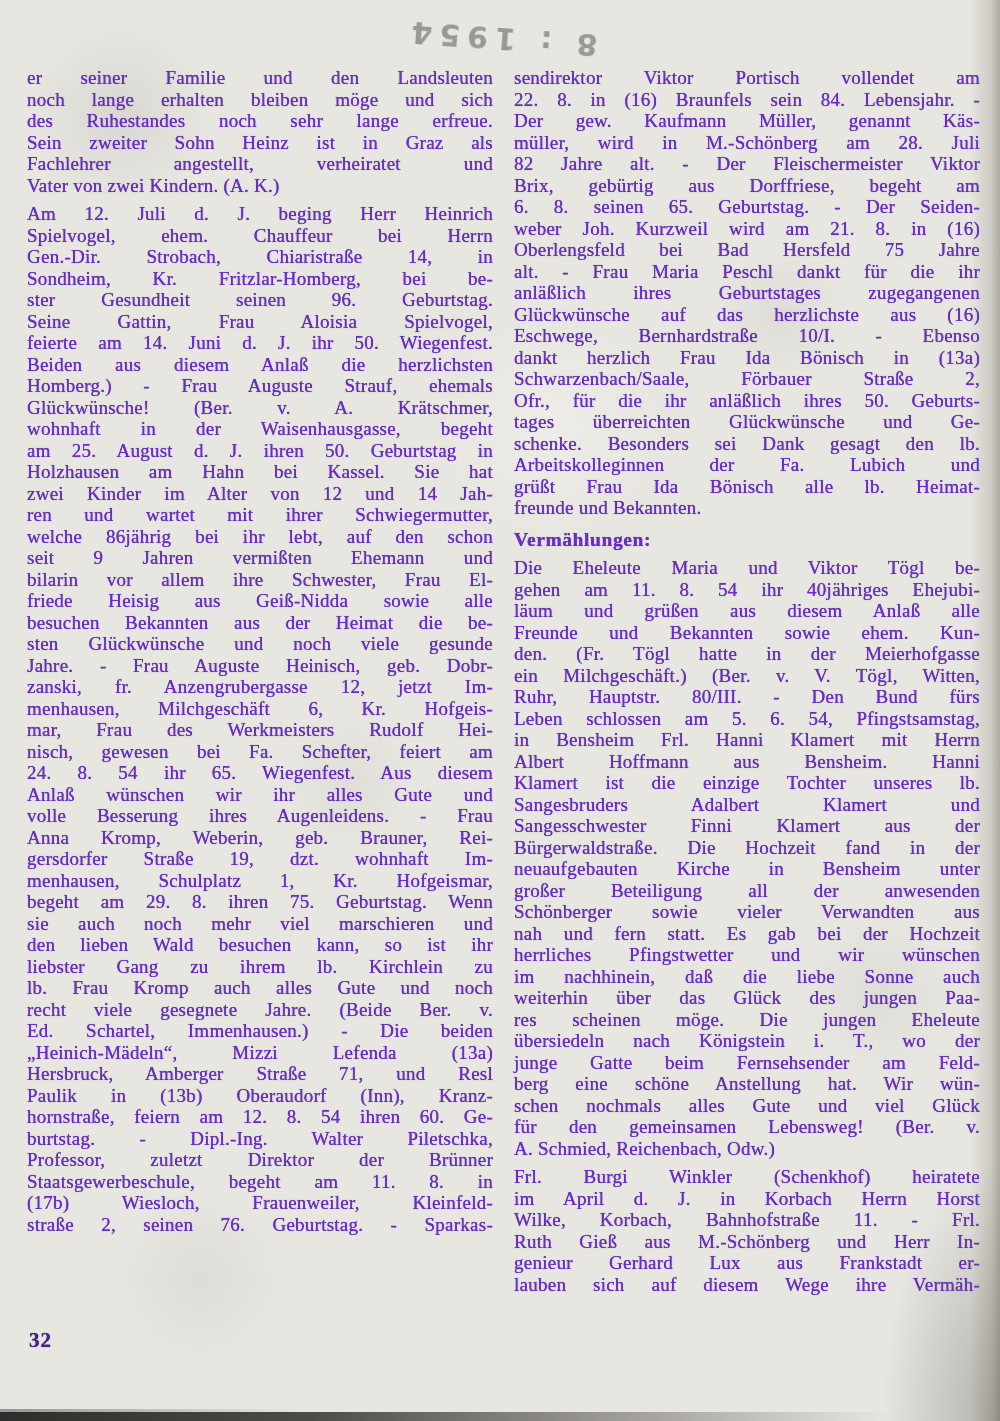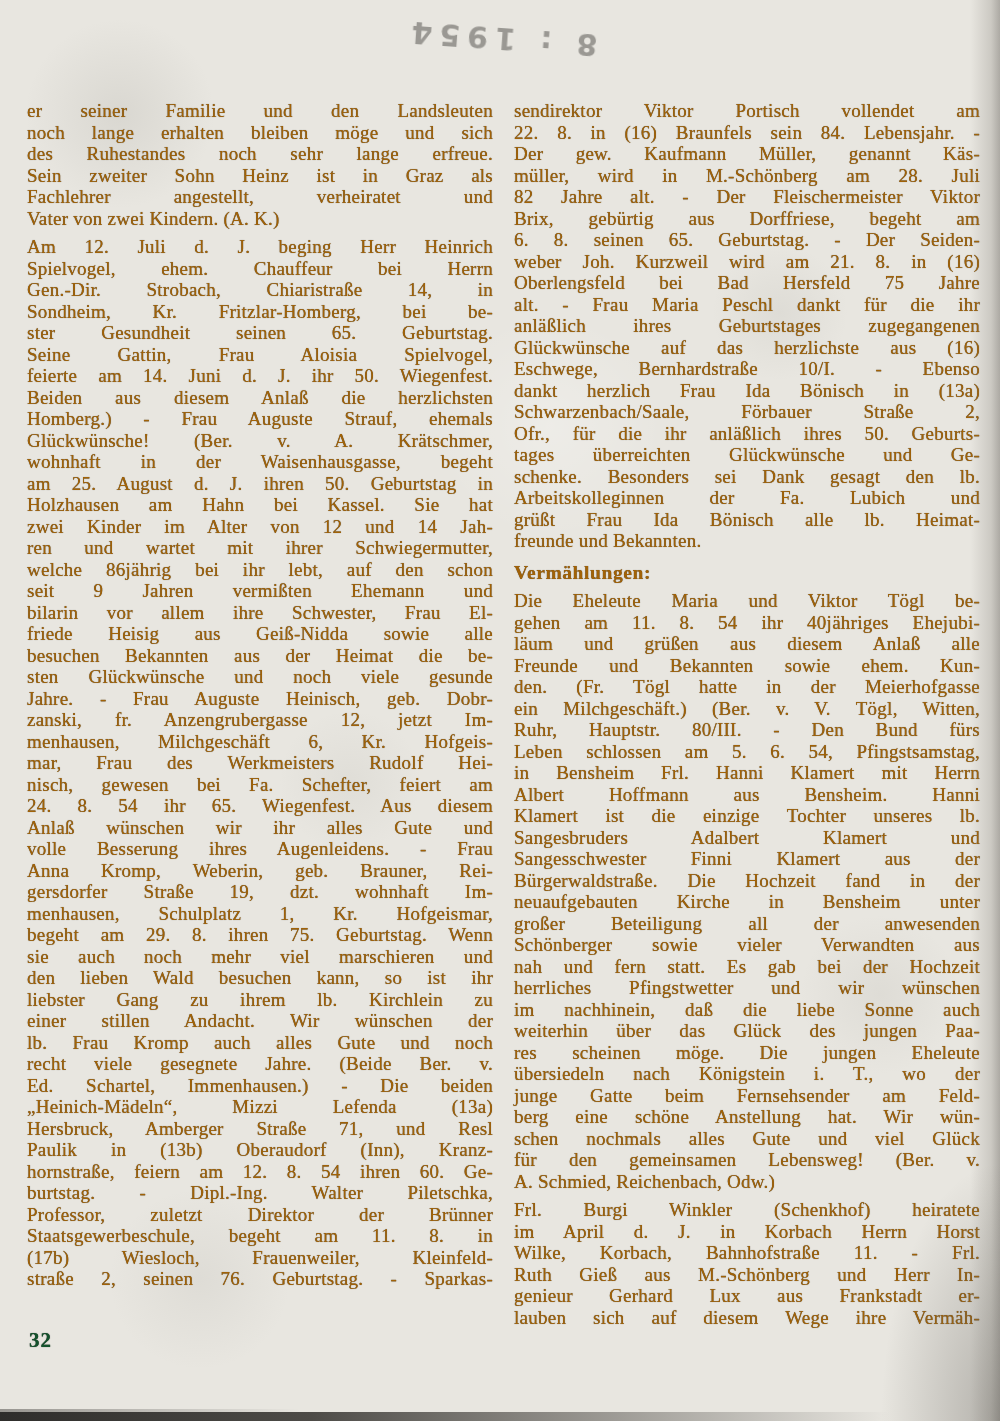--- a/index.html
+++ b/index.html
@@ -30,23 +30,23 @@
     font-size: 30px;
     letter-spacing: 7px;
     color: rgba(82, 80, 76, 0.52);
     filter: blur(0.6px);
     text-align: center;
     line-height: 52px;
     white-space: nowrap;
   }
   .column {
     position: absolute;
-    top: 100px;
+    top: 67px;
     width: 466px;
-    color: #a16207;
+    color: #6d28d9;
     font-size: 19px;
     line-height: 21.5px;
     letter-spacing: 0.25px;
     text-shadow: 0 0 0.7px rgba(35,35,32,0.85);
   }
   .column-left  { left: 27px;  }
   .column-right { left: 514px; }
   .paragraph + .paragraph { margin-top: 7px; }
   .line {
     text-align: justify;
@@ -59,21 +59,21 @@
     margin-top: 10px;
     margin-bottom: 7px;
     letter-spacing: 0.6px;
   }
   .col-heading + .paragraph { margin-top: 0; }
   .page-number {
     position: absolute;
     left: 29px; top: 1328px;
     font-size: 21px;
     font-weight: bold;
-    color: #14532d;
+    color: #4c1d95;
     letter-spacing: 1px;
     text-shadow: 0 0 0.8px rgba(25,25,22,0.9);
     text-align: center;
   }
   .edge-shade-right {
     position: absolute; top: 0; right: 0; bottom: 0; width: 30px;
     background: linear-gradient(to right,
       rgba(120,116,108,0) 0%,
       rgba(120,116,108,0.25) 70%,
       rgba(100,96,90,0.45) 100%);
@@ -111,21 +111,21 @@
       <div class="line">des Ruhestandes noch sehr lange erfreue.</div>
       <div class="line">Sein zweiter Sohn Heinz ist in Graz als</div>
       <div class="line">Fachlehrer angestellt, verheiratet und</div>
       <div class="line last">Vater von zwei Kindern. (A. K.)</div>
     </div>
     <div class="paragraph">
       <div class="line">Am 12. Juli d. J. beging Herr Heinrich</div>
       <div class="line">Spielvogel, ehem. Chauffeur bei Herrn</div>
       <div class="line">Gen.-Dir. Strobach, Chiaristraße 14, in</div>
       <div class="line">Sondheim, Kr. Fritzlar-Homberg, bei be-</div>
-      <div class="line">ster Gesundheit seinen 65. Geburtstag.</div>
+      <div class="line">ster Gesundheit seinen 96. Geburtstag.</div>
       <div class="line">Seine Gattin, Frau Aloisia Spielvogel,</div>
       <div class="line">feierte am 14. Juni d. J. ihr 50. Wiegenfest.</div>
       <div class="line">Beiden aus diesem Anlaß die herzlichsten</div>
       <div class="line">Homberg.) - Frau Auguste Strauf, ehemals</div>
       <div class="line">Glückwünsche! (Ber. v. A. Krätschmer,</div>
       <div class="line">wohnhaft in der Waisenhausgasse, begeht</div>
       <div class="line">am 25. August d. J. ihren 50. Geburtstag in</div>
       <div class="line">Holzhausen am Hahn bei Kassel. Sie hat</div>
       <div class="line">zwei Kinder im Alter von 12 und 14 Jah-</div>
       <div class="line">ren und wartet mit ihrer Schwiegermutter,</div>
@@ -143,21 +143,20 @@
       <div class="line">24. 8. 54 ihr 65. Wiegenfest. Aus diesem</div>
       <div class="line">Anlaß wünschen wir ihr alles Gute und</div>
       <div class="line">volle Besserung ihres Augenleidens. - Frau</div>
       <div class="line">Anna Kromp, Weberin, geb. Brauner, Rei-</div>
       <div class="line">gersdorfer Straße 19, dzt. wohnhaft Im-</div>
       <div class="line">menhausen, Schulplatz 1, Kr. Hofgeismar,</div>
       <div class="line">begeht am 29. 8. ihren 75. Geburtstag. Wenn</div>
       <div class="line">sie auch noch mehr viel marschieren und</div>
       <div class="line">den lieben Wald besuchen kann, so ist ihr</div>
       <div class="line">liebster Gang zu ihrem lb. Kirchlein zu</div>
-      <div class="line">einer stillen Andacht. Wir wünschen der</div>
       <div class="line">lb. Frau Kromp auch alles Gute und noch</div>
       <div class="line">recht viele gesegnete Jahre. (Beide Ber. v.</div>
       <div class="line">Ed. Schartel, Immenhausen.) - Die beiden</div>
       <div class="line">„Heinich-Mädeln“, Mizzi Lefenda (13a)</div>
       <div class="line">Hersbruck, Amberger Straße 71, und Resl</div>
       <div class="line">Paulik in (13b) Oberaudorf (Inn), Kranz-</div>
       <div class="line">hornstraße, feiern am 12. 8. 54 ihren 60. Ge-</div>
       <div class="line">burtstag. - Dipl.-Ing. Walter Piletschka,</div>
       <div class="line">Professor, zuletzt Direktor der Brünner</div>
       <div class="line">Staatsgewerbeschule, begeht am 11. 8. in</div>

